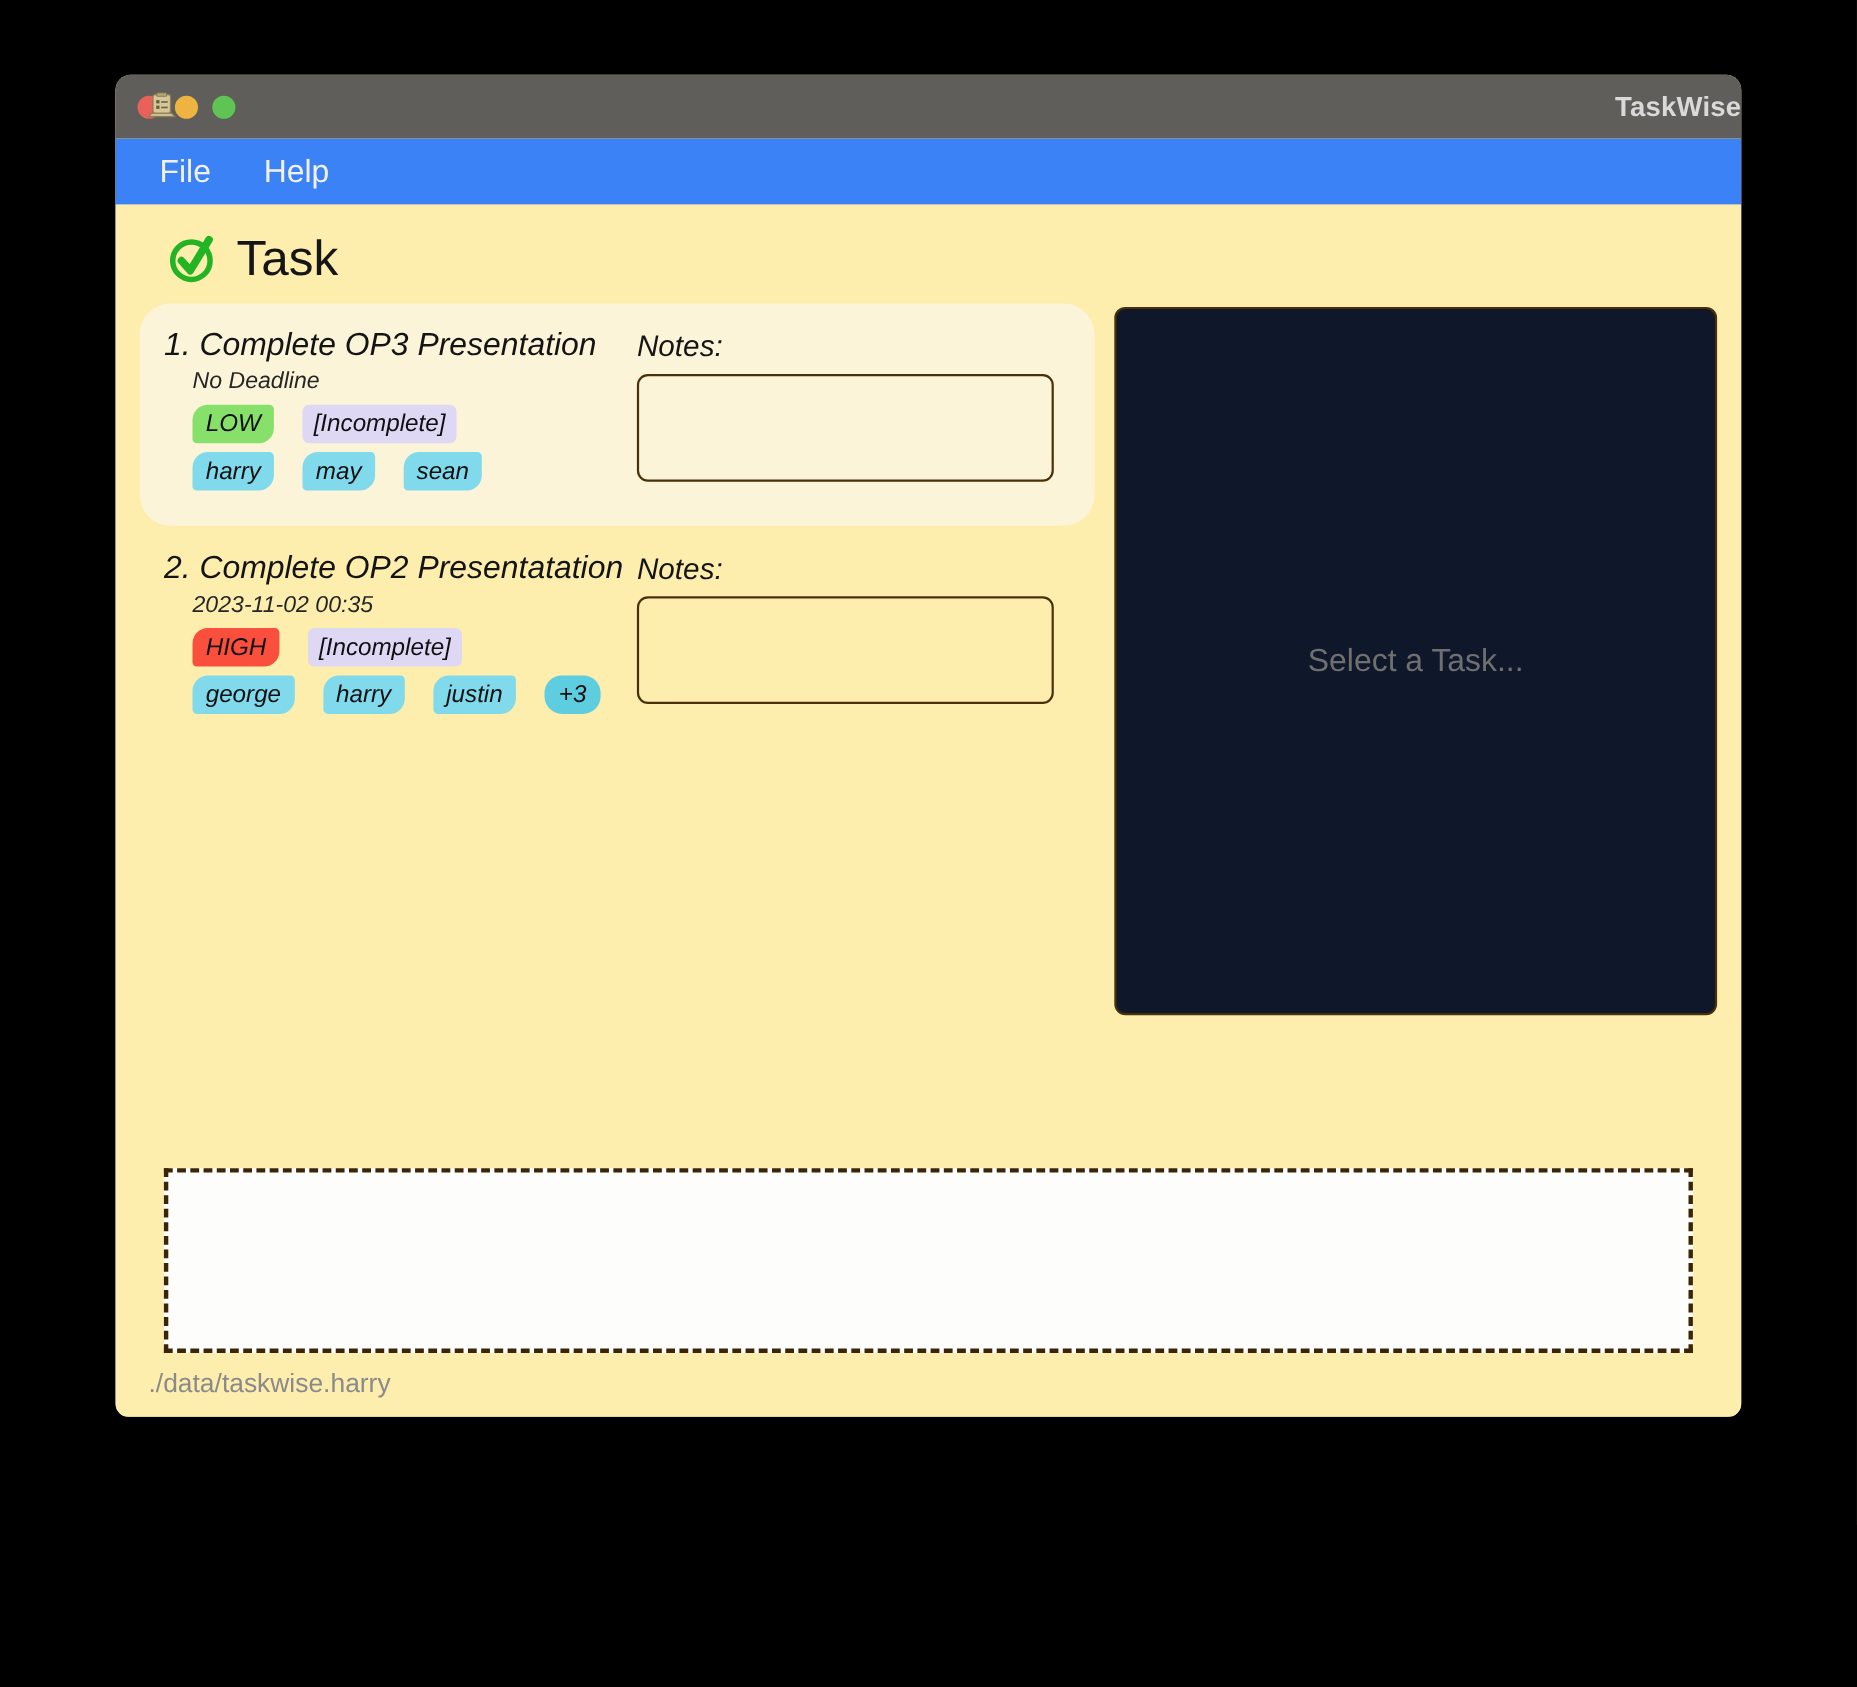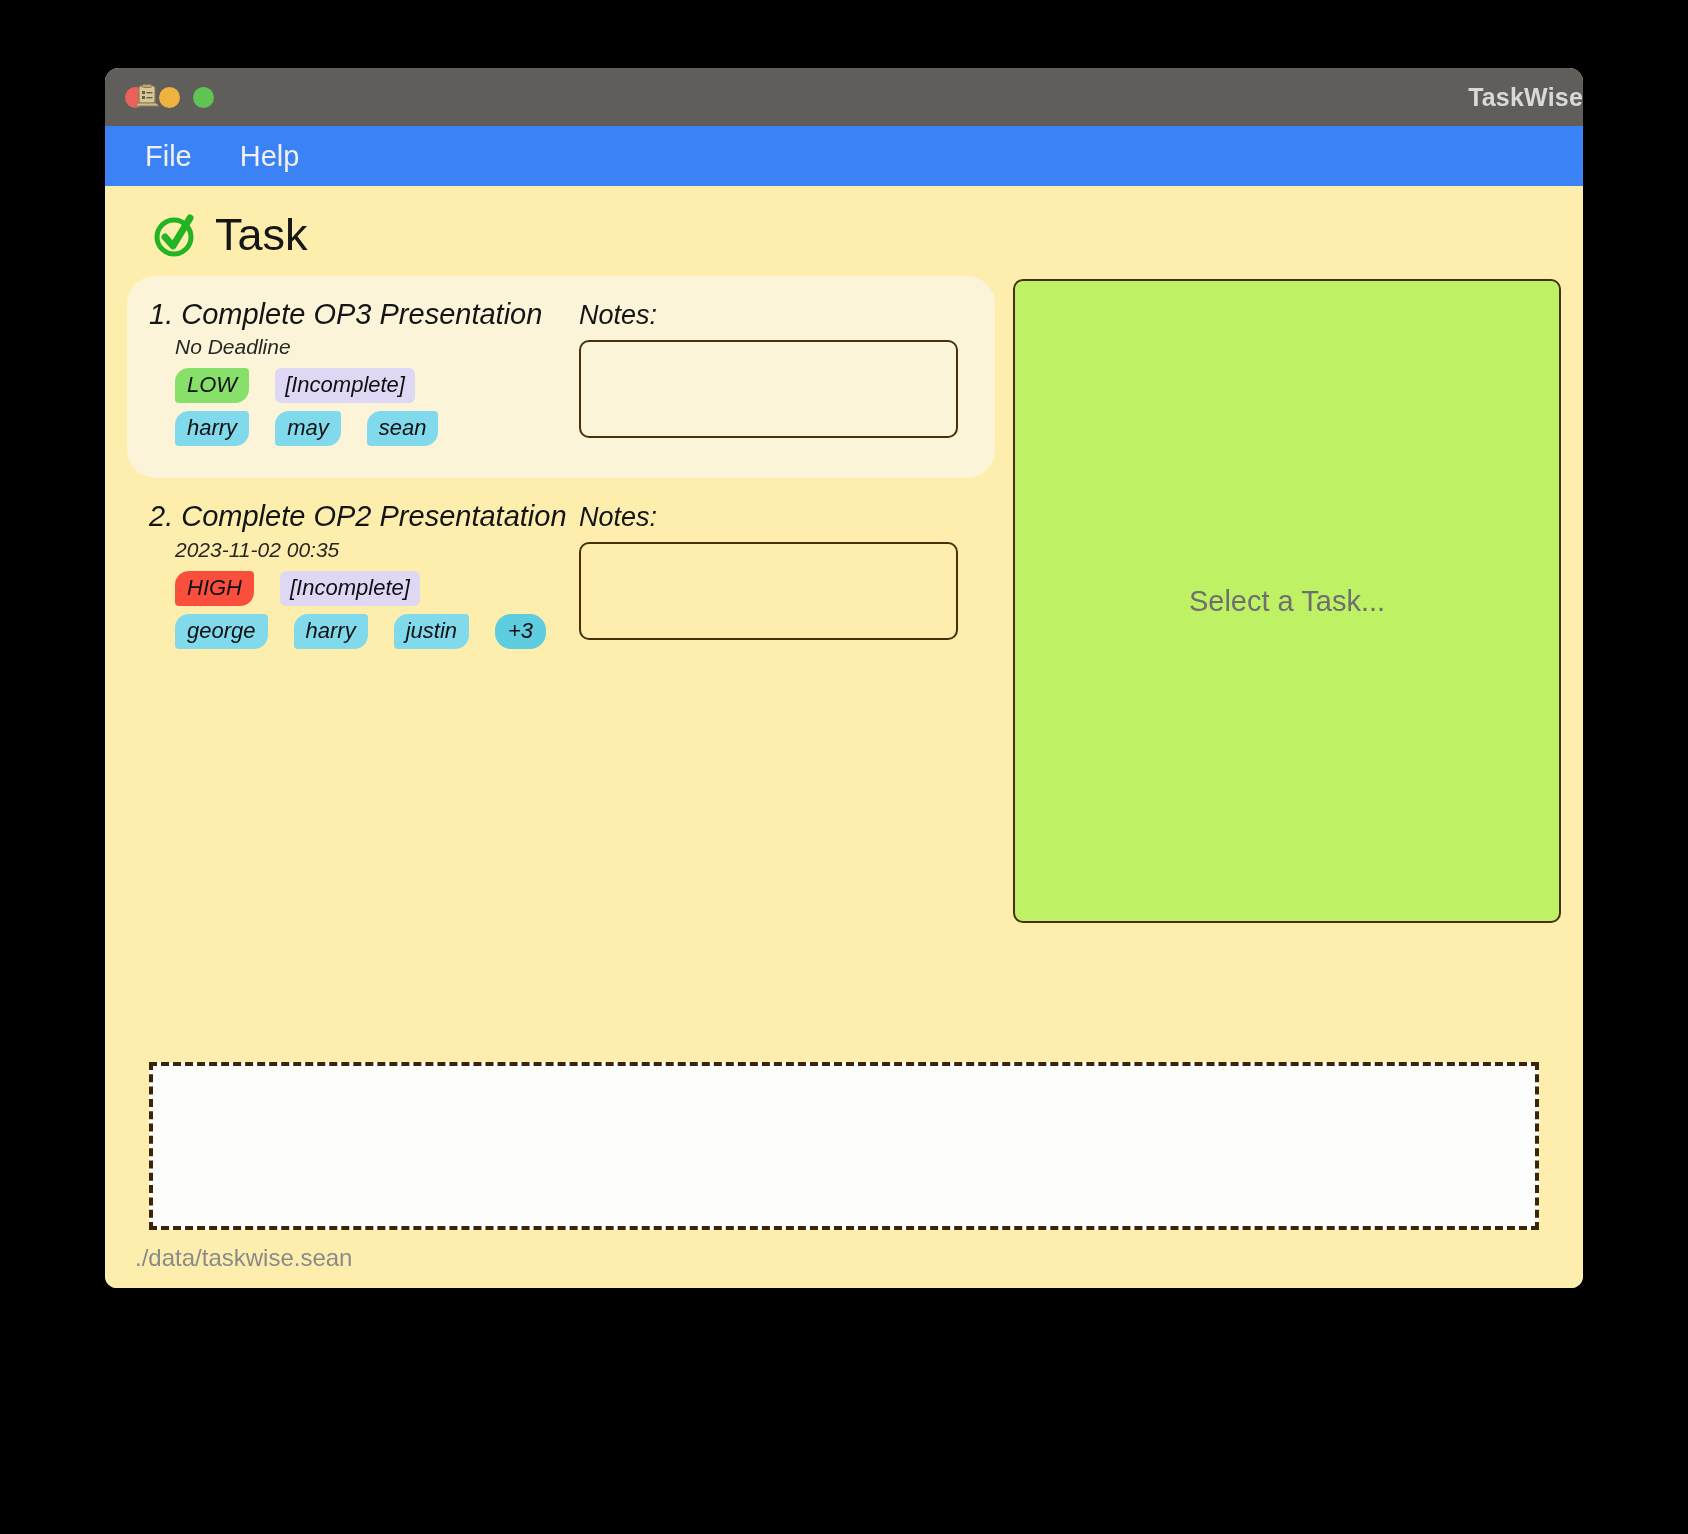--- a/index.html
+++ b/index.html
@@ -204,21 +204,21 @@
   .task-card:not(.selected) .notes-box {
     background: #fdeeae;
   }
 
   
   .detail-panel {
     flex: 1 1 auto;
     margin: 3px 0 0 0;
     border: 2px solid #4a300a;
     border-radius: 10px;
-    background: #bef264;
+    background: #0f172a;
     display: flex;
     align-items: center;
     justify-content: center;
     max-height: 640px;
   }
   .detail-placeholder {
     color: #6f6f6f;
     font-size: 29px;
   }
 
@@ -353,17 +353,17 @@
       <div class="detail-panel">
         <span class="detail-placeholder">Select a Task...</span>
       </div>
 
     </div>
 
     <div class="output-area"></div>
 
 
     <div class="statusbar">
-      <span class="status-text">./data/taskwise.sean</span>
+      <span class="status-text">./data/taskwise.harry</span>
     </div>
 
   </div>
 </div>
 
 </body></html>

